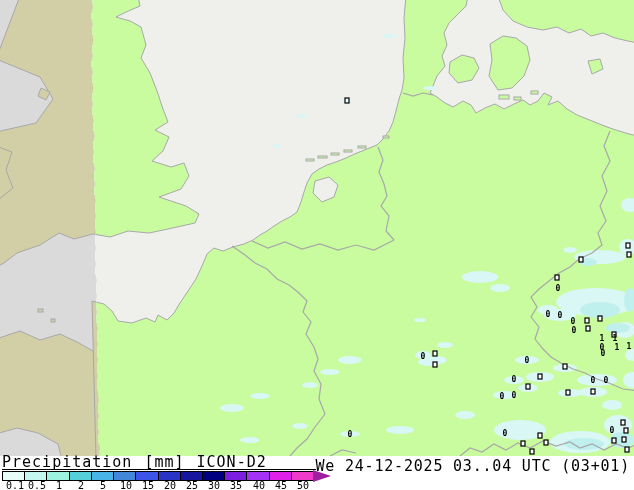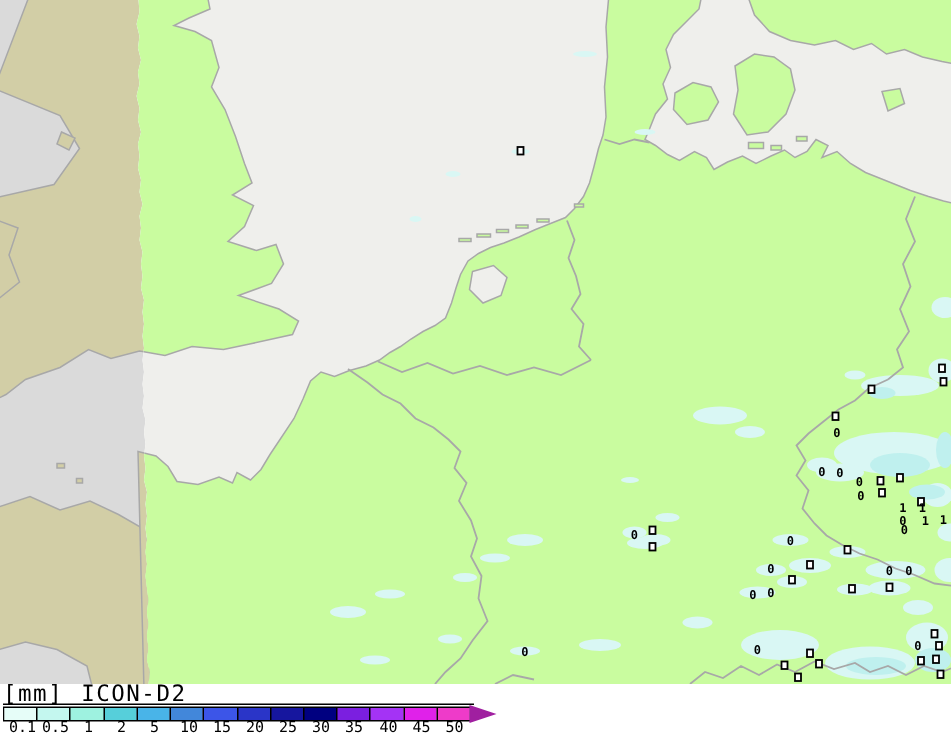--- a/index.html
+++ b/index.html
@@ -195,23 +195,25 @@
         <text x="612" y="433" class="sym">0</text>
         <rect x="624" y="428" width="4" height="5" class="sqr"></rect>
         <rect x="612" y="438" width="4" height="5" class="sqr"></rect>
         <rect x="622" y="437" width="4" height="5" class="sqr"></rect>
         <rect x="625" y="447" width="4" height="5" class="sqr"></rect>
       </g>
   </svg>
 
   <div id="legend">
     <div id="title-row">
+      <span>Precipitation</span>
       <span>[mm]</span>
       <span>ICON-D2</span>
     </div>
+    <div id="timestamp">We 24-12-2025 03..04 UTC (03+01)</div>
     <div id="colorbar">
         <div class="cbcell" style="background: rgb(230, 253, 248);"></div>
         <div class="cbcell" style="background: rgb(196, 247, 239);"></div>
         <div class="cbcell" style="background: rgb(158, 242, 224);"></div>
         <div class="cbcell" style="background: rgb(86, 207, 218);"></div>
         <div class="cbcell" style="background: rgb(73, 180, 232);"></div>
         <div class="cbcell" style="background: rgb(66, 135, 218);"></div>
         <div class="cbcell" style="background: rgb(60, 85, 232);"></div>
         <div class="cbcell" style="background: rgb(42, 53, 200);"></div>
         <div class="cbcell" style="background: rgb(22, 22, 158);"></div>

